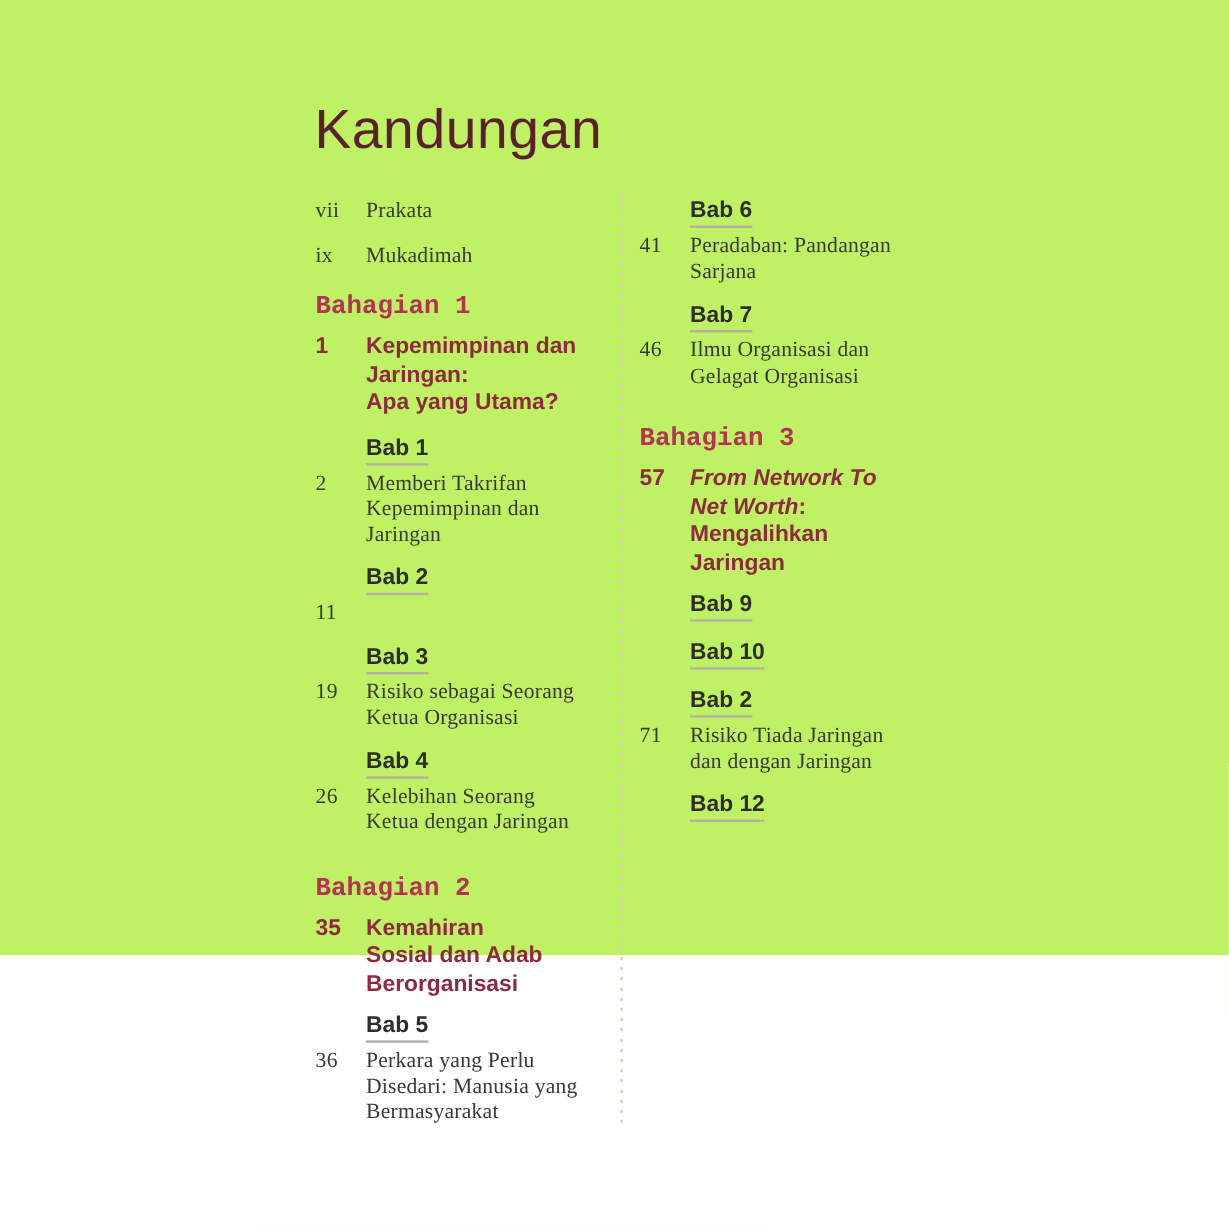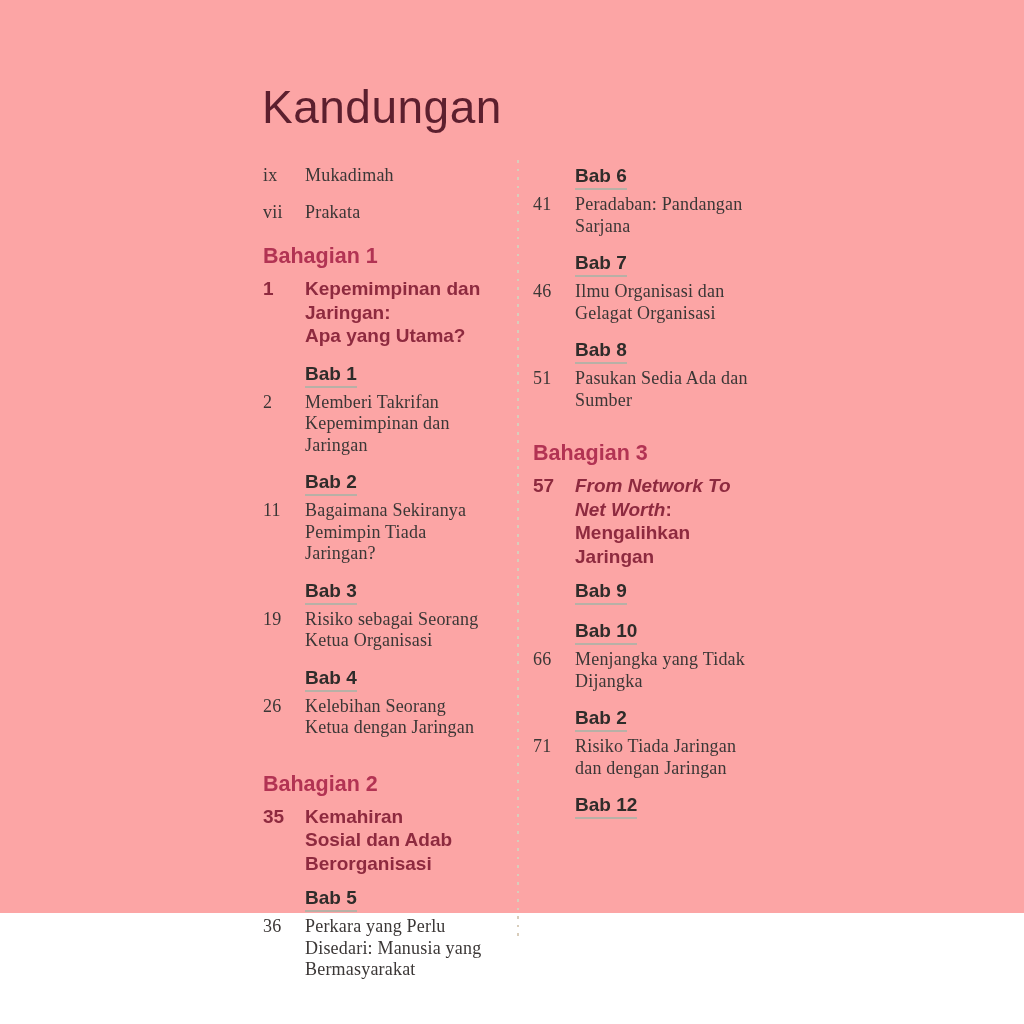--- a/index.html
+++ b/index.html
@@ -2,21 +2,21 @@
 <html><head>
 <meta charset="utf-8">
 <style>
   html, body {
     margin: 0; padding: 0;
     width: 1024px; height: 1024px;
     background: #ffffff;
     overflow: hidden;
     font-family: "Liberation Sans", sans-serif;
   }
-  .page { position: relative; width: 1024px; height: 913px; background: #fca5a5; }
+  .page { position: relative; width: 1024px; height: 796px; background: #bef264; }
 
   .title {
     position: absolute; left: 262px; top: 80px;
     margin: 0;
     font-family: "Liberation Sans", sans-serif;
     font-size: 46px; font-weight: 500; line-height: 54px;
     letter-spacing: 0.5px;
     color: #5c1f2e;
   }
 
@@ -42,21 +42,21 @@
   .serif {
     font-family: "Liberation Serif", serif;
     font-size: 18px; line-height: 21.5px;
     letter-spacing: 0.2px;
     color: #3b3736;
   }
 
   .front { margin-top: 5px; margin-bottom: 15px; }
 
   .bahagian {
-    font-family: Liberation Sans, sans-serif;
+    font-family: Liberation Mono, monospace;
     font-size: 21.5px; font-weight: bold; line-height: 24px;
     color: #b23353;
     margin-top: 33px;
   }
   .bahagian.first { margin-top: 21px; }
 
   .part { margin-top: 9px; }
   .part .num, .part .txt {
     font-family: "Liberation Sans", sans-serif;
     font-size: 19px; font-weight: bold; line-height: 23.5px;
@@ -83,26 +83,26 @@
 
 <div class="page">
 
   <h1 class="title">Kandungan</h1>
 
   <div class="divider"></div>
 
   <div class="col col-left">
 
     <div class="row front">
+      <span class="num serif">vii</span>
+      <span class="txt serif">Prakata</span>
+    </div>
+    <div class="row front">
       <span class="num serif">ix</span>
       <span class="txt serif">Mukadimah</span>
-    </div>
-    <div class="row front">
-      <span class="num serif">vii</span>
-      <span class="txt serif">Prakata</span>
     </div>
 
     <div class="bahagian first">Bahagian 1</div>
 
     <div class="row part">
       <span class="num">1</span>
       <span class="txt">Kepemimpinan dan
 Jaringan:
 Apa yang Utama?</span>
     </div>
@@ -114,23 +114,20 @@
         <span class="txt serif">Memberi Takrifan
 Kepemimpinan dan
 Jaringan</span>
       </div>
     </div>
 
     <div class="chapter">
       <div class="bab-heading"><span class="bab-label">Bab 2</span></div>
       <div class="row">
         <span class="num serif">11</span>
-        <span class="txt serif">Bagaimana Sekiranya
-Pemimpin Tiada
-Jaringan?</span>
       </div>
     </div>
 
     <div class="chapter">
       <div class="bab-heading"><span class="bab-label">Bab 3</span></div>
       <div class="row">
         <span class="num serif">19</span>
         <span class="txt serif">Risiko sebagai Seorang
 Ketua Organisasi</span>
       </div>
@@ -179,50 +176,37 @@
 
     <div class="chapter">
       <div class="bab-heading"><span class="bab-label">Bab 7</span></div>
       <div class="row">
         <span class="num serif">46</span>
         <span class="txt serif">Ilmu Organisasi dan
 Gelagat Organisasi</span>
       </div>
     </div>
 
-    <div class="chapter">
-      <div class="bab-heading"><span class="bab-label">Bab 8</span></div>
-      <div class="row">
-        <span class="num serif">51</span>
-        <span class="txt serif">Pasukan Sedia Ada dan
-Sumber</span>
-      </div>
-    </div>
 
     <div class="bahagian" style="margin-top:30px">Bahagian 3</div>
 
     <div class="row part">
       <span class="num">57</span>
       <span class="txt"><span class="italic">From Network To
 Net Worth</span><span>:
 Mengalihkan
 Jaringan</span></span>
     </div>
 
     <div class="chapter tight">
       <div class="bab-heading"><span class="bab-label">Bab 9</span></div>
     </div>
 
     <div class="chapter">
       <div class="bab-heading"><span class="bab-label">Bab 10</span></div>
-      <div class="row">
-        <span class="num serif">66</span>
-        <span class="txt serif">Menjangka yang Tidak
-Dijangka</span>
-      </div>
     </div>
 
     <div class="chapter">
       <div class="bab-heading"><span class="bab-label">Bab 2</span></div>
       <div class="row">
         <span class="num serif">71</span>
         <span class="txt serif">Risiko Tiada Jaringan
 dan dengan Jaringan</span>
       </div>
     </div>

